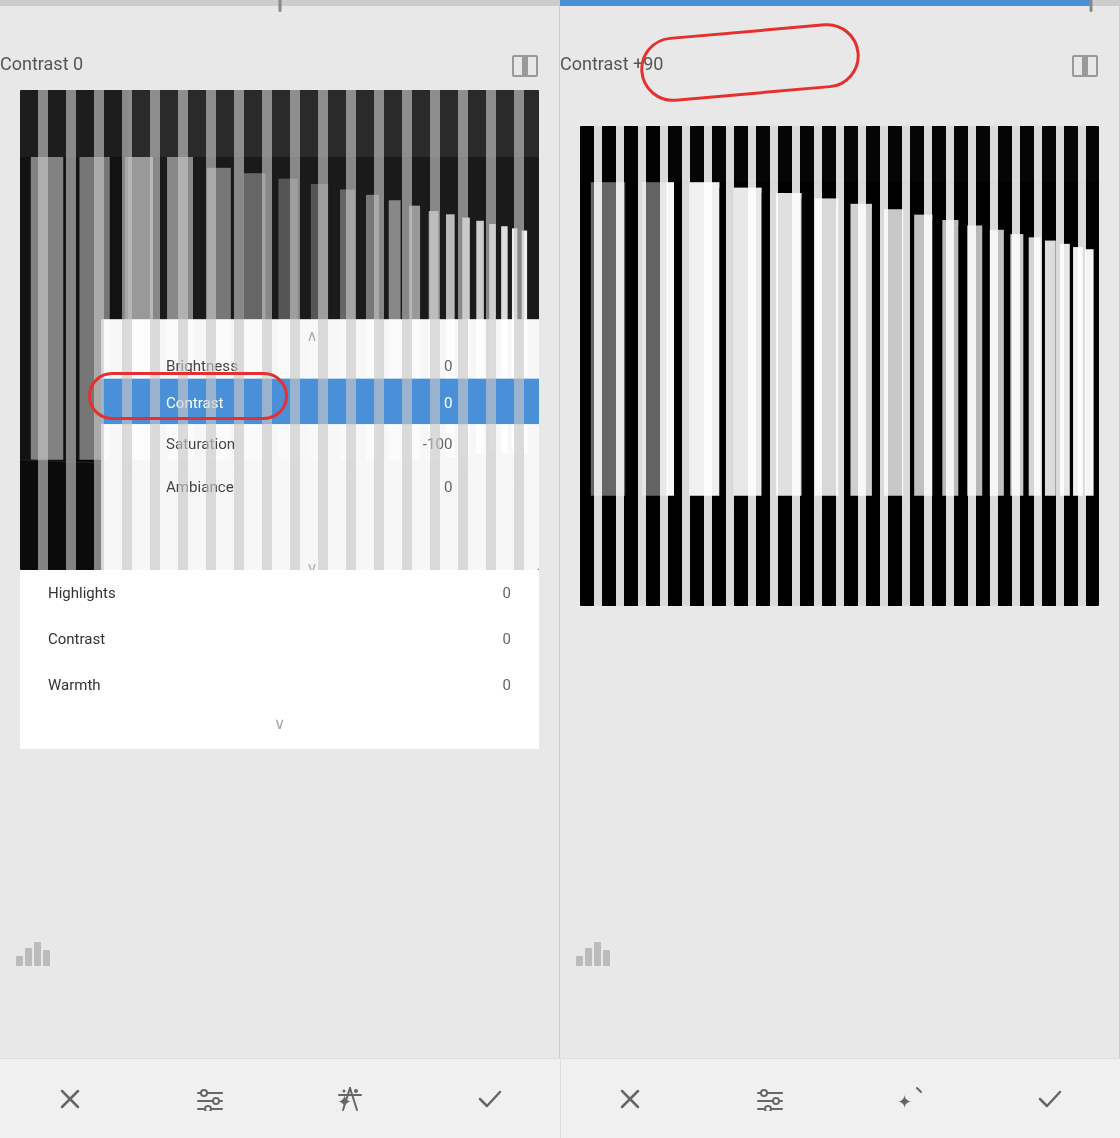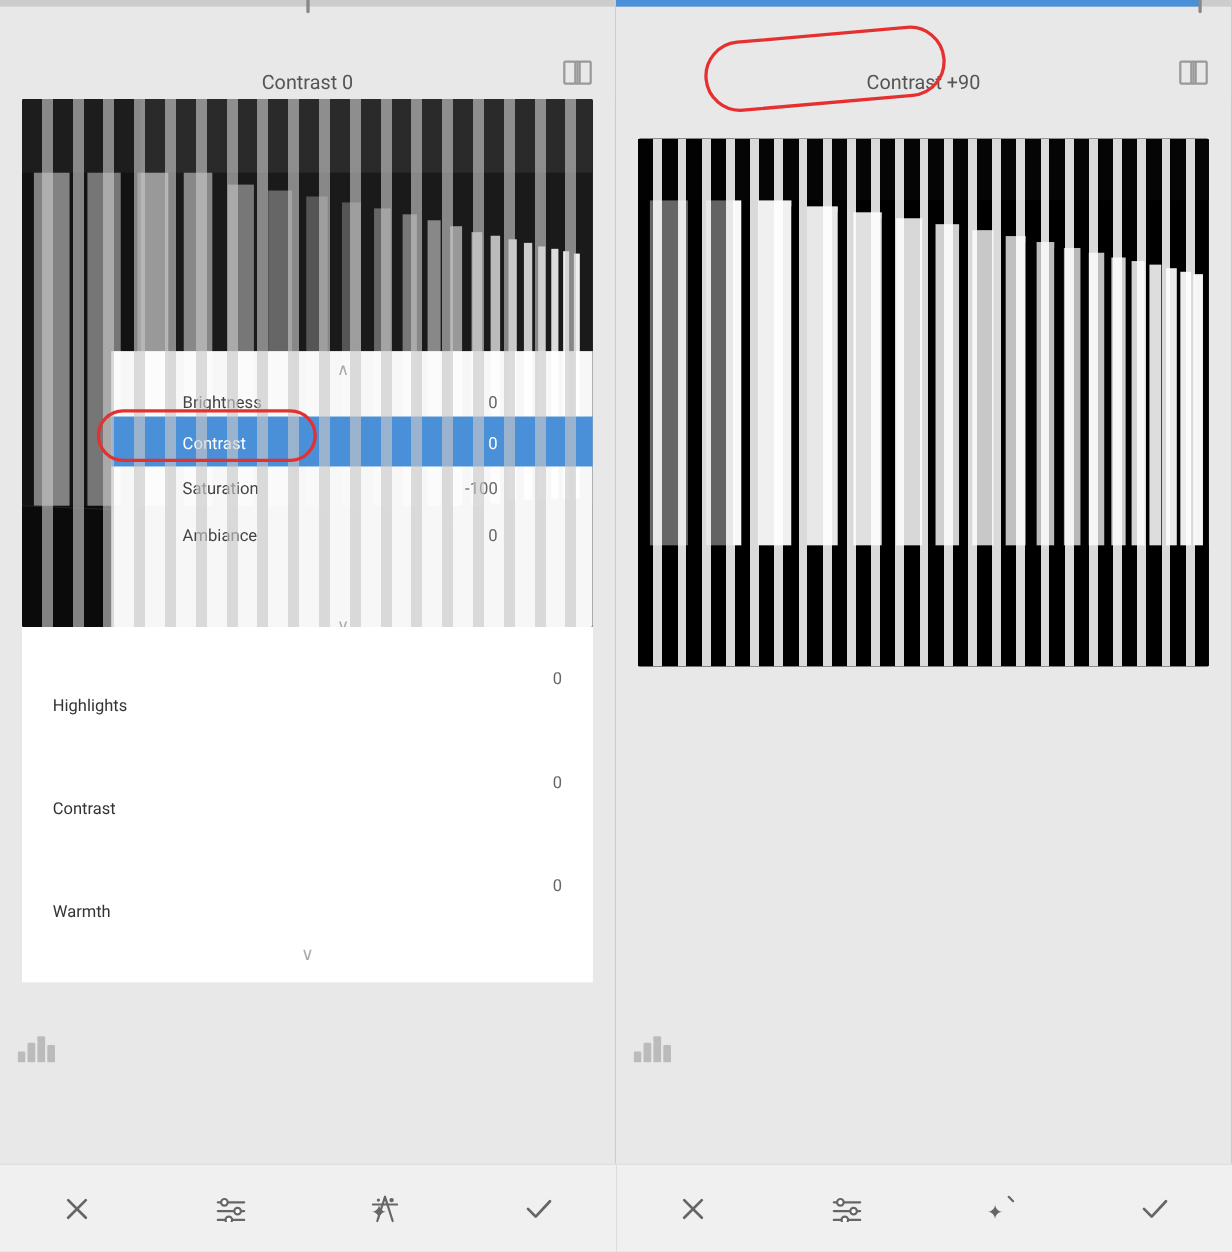--- a/index.html
+++ b/index.html
@@ -26,22 +26,22 @@
       flex-direction: column;
       background: #e8e8e8;
       position: relative;
       border-right: 1px solid #ccc;
     }
 
     .panel-header {
       height: 90px;
       display: flex;
       align-items: flex-end;
-      justify-content: center;
-      padding-bottom: 4px;
+      justify-content: flex-start;
+      padding-bottom: 16px;
       position: relative;
       background: #e8e8e8;
     }
 
     .slider-track-container {
       position: absolute;
       top: 0;
       left: 0;
       right: 0;
       height: 6px;
@@ -127,21 +127,20 @@
       display: flex;
       justify-content: space-between;
       align-items: center;
       padding: 14px 24px;
       font-size: 15px;
       color: #333;
     }
 
     .item-label {
       font-size: 15px;
-      margin-top: 48px;
     }
 
     .item-value {
       font-size: 15px;
       color: #666;
     }
 
     .toolbar-btn {
       display: flex;
       align-items: center;

